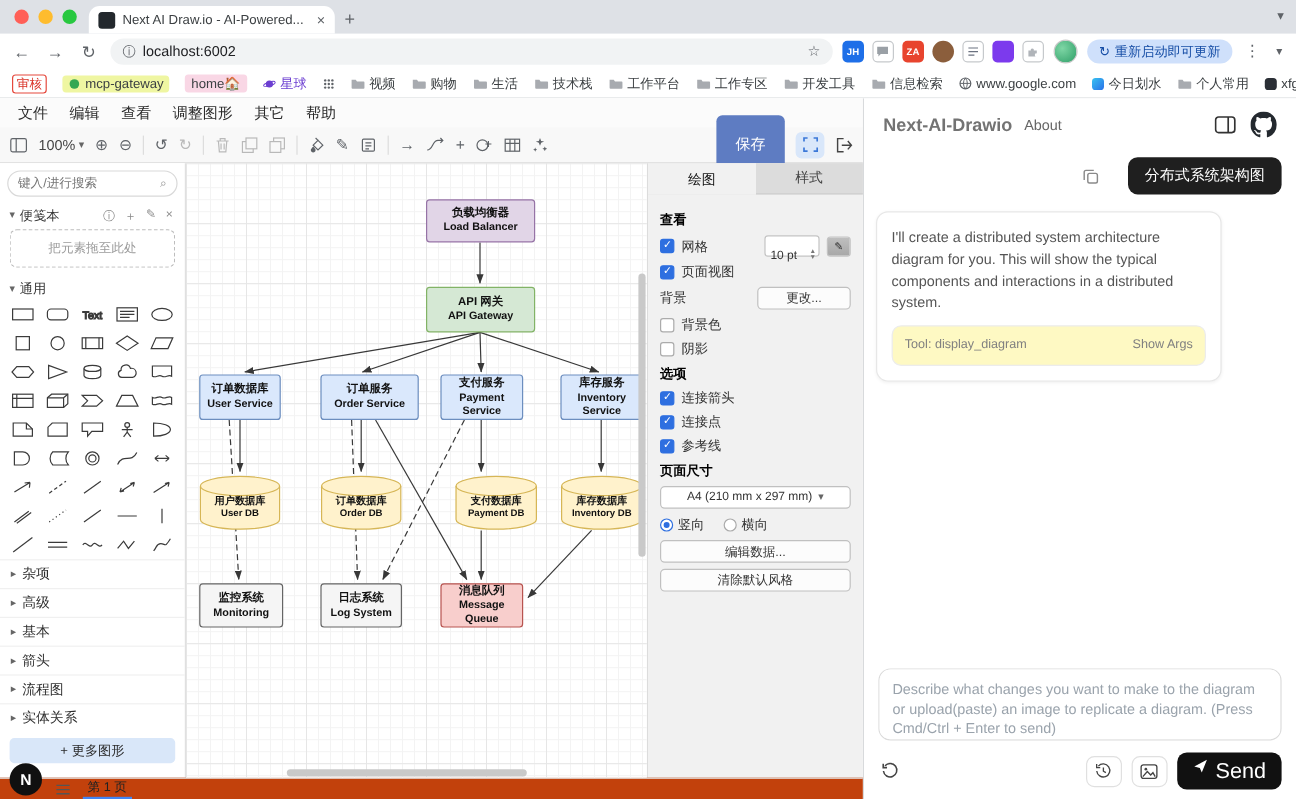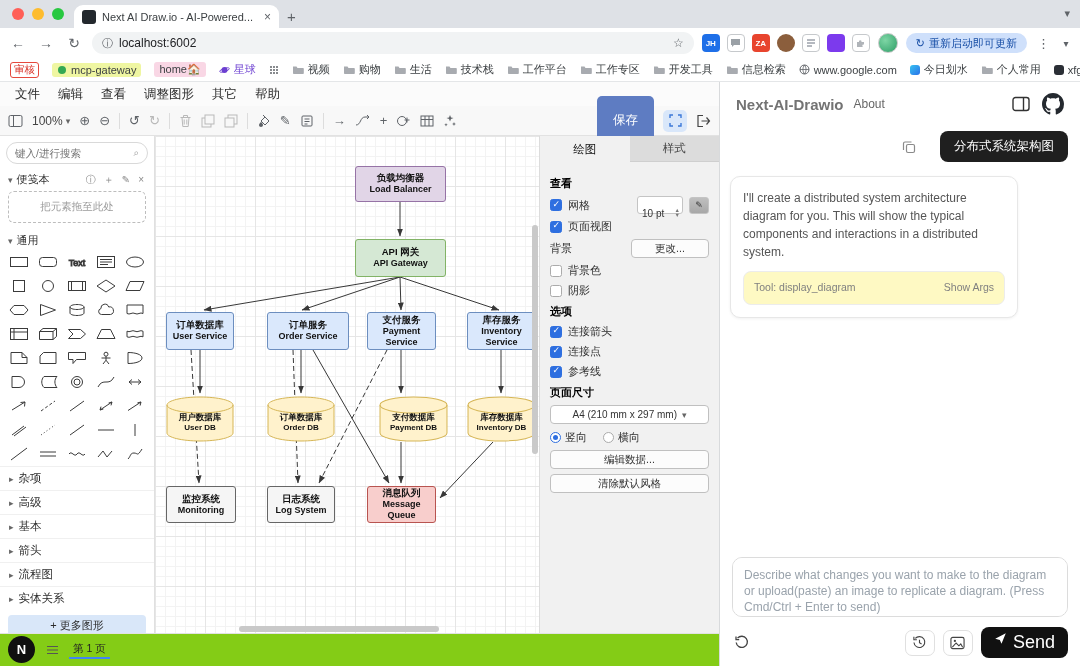--- a/index.html
+++ b/index.html
@@ -109,21 +109,21 @@
   .radio.on::after { content:""; position:absolute; left:2px; top:2px; width:5px; height:5px; border-radius:50%; background:#2E6FE0; }
   .spin { margin-left:auto; width:46px; height:17px; border:1px solid #C4C4C4; background:#fff; border-radius:3px; display:flex; align-items:center; font-size:10px; padding:16px 2px 0 4px; color:#333; }
   .spin .arrows { margin-left:auto; display:flex; flex-direction:column; font-size:5.5px; color:#777; line-height:1; }
   .swatch { width:20px; height:17px; border:1px solid #C4C4C4; border-radius:3px; background:linear-gradient(#BFBFBF,#A8A8A8); display:flex; align-items:center; justify-content:center; font-size:9px; color:#333; }
   .fbtn { display:block; border:1px solid #C0C0C0; background:#FCFCFC; border-radius:4px; height:19px; font-size:10.5px; color:#333; font-family:inherit; }
   .fbtn.small { width:78px; margin-left:auto; }
   .fbtn.wide { width:100%; margin-top:5px; }
   .fselect { width:100%; height:19px; border:1px solid #C0C0C0; border-radius:4px; background:#fff; display:flex; align-items:center; justify-content:center; gap:5px; font-size:10px; color:#333; margin:4px 0 6px; }
 
   
-  .statusbar { height:33px; background:#84cc16; border-top:1px solid #E2E2E2; display:flex; align-items:center; gap:10px; padding-left:46px; font-size:10.5px; color:#444; }
+  .statusbar { height:18px; background:#c2410c; border-top:1px solid #E2E2E2; display:flex; align-items:center; gap:10px; padding-left:46px; font-size:10.5px; color:#444; }
   .page-tab { border-bottom:2px solid #4285F4; padding:0 4px 1px; color:#222; }
   .n-avatar { position:absolute; left:8px; bottom:3px; width:27px; height:27px; border-radius:50%; background:#101010; color:#fff; display:flex; align-items:center; justify-content:center; font-size:13px; font-weight:bold; z-index:5; }
 
   
   .chat { flex:1; display:flex; flex-direction:column; background:#fff; min-width:0; }
   .chat-head { display:flex; align-items:center; padding:11px 16px 8px; gap:10px; }
   .chat-title { font-size:15px; font-weight:bold; color:#737373; }
   .chat-about { font-size:12px; color:#666; }
   .chat-head-icons { margin-left:auto; display:flex; align-items:center; gap:12px; }
   .chat-msgs { flex:1; padding:2px 10px 0; overflow:hidden; }

